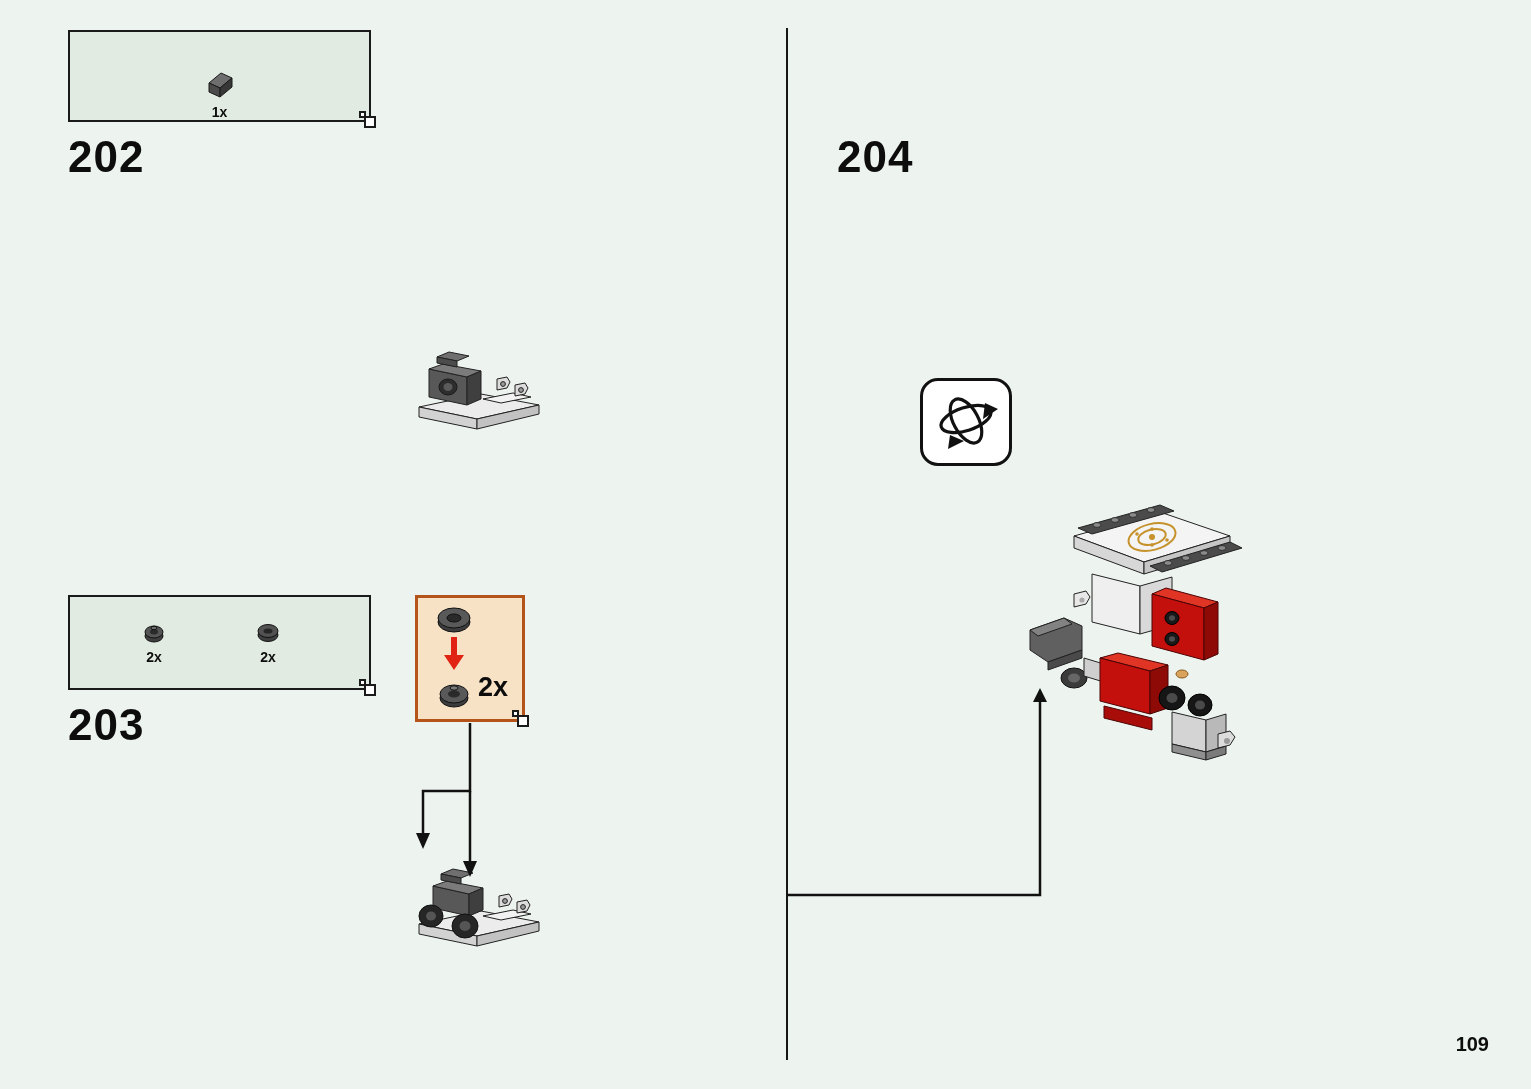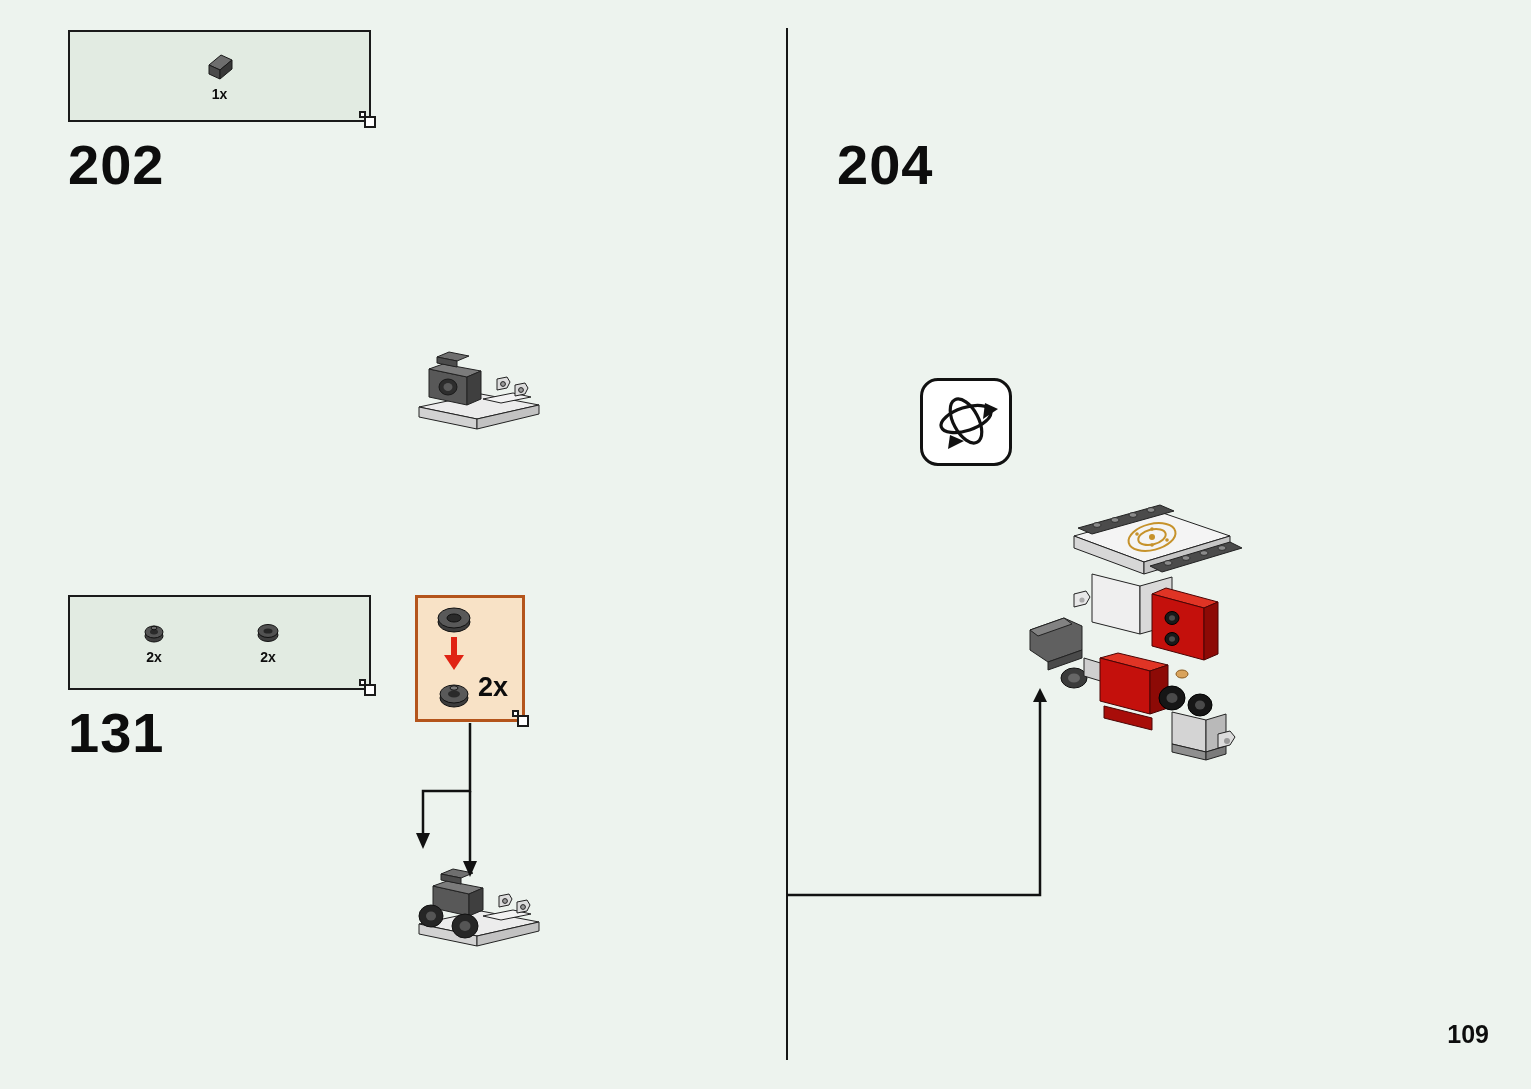--- a/index.html
+++ b/index.html
@@ -12,33 +12,33 @@
     --arrow-red:#e02313;
     --lego-red:#c4100c;
     --gold:#c6922b;
   }
   body{ font-family:"Liberation Sans", sans-serif; background:#fff; }
   .page{ position:relative; width:1531px; height:1089px; background:var(--background); overflow:hidden; color:#0d0d0d; }
 
   .divider{ position:absolute; left:786px; top:28px; width:2px; height:1032px; background:#161616; }
 
   .parts-box{ position:absolute; background:var(--parts-box-fill); border:2px solid var(--outline); }
-  .box-202{ left:68px; top:30px; width:303px; height:92px; display:flex; align-items:center; justify-content:center; }
+  .box-202{ left:68px; top:30px; width:303px; height:92px; display:flex; align-items:flex-end; justify-content:center; }
   .box-203{ left:68px; top:595px; width:303px; height:95px; }
 
   .part{ display:flex; flex-direction:column; align-items:center; gap:2px; }
   .part-count{ font-size:14px; font-weight:700; }
   .box-203 .p1{ position:absolute; left:66px; top:20px; }
   .box-203 .p2{ position:absolute; left:180px; top:20px; }
 
   .corner-marker{ position:absolute; right:-7px; bottom:-8px; width:17px; height:17px; }
   .cm-big{ position:absolute; right:0; bottom:0; width:12px; height:12px; background:#fff; border:2px solid var(--outline); }
   .cm-small{ position:absolute; left:0; top:0; width:7px; height:7px; background:#fff; border:2px solid var(--outline); }
 
-  .step-number{ position:absolute; font-size:56px; font-weight:800; letter-spacing:1px; }
+  .step-number{ position:absolute; font-size:44px; font-weight:800; letter-spacing:1px; }
   .n202{ left:68px; top:132px; }
   .n203{ left:68px; top:700px; }
   .n204{ left:837px; top:132px; }
 
   .assembly{ position:absolute; z-index:1; }
   .asm-202{ left:413px; top:333px; }
   .asm-203{ left:413px; top:848px; }
   .asm-204{ left:1022px; top:498px; }
 
   .callout{ position:absolute; left:415px; top:595px; width:110px; height:127px;
@@ -46,21 +46,21 @@
   .callout-graphic{ position:absolute; left:6px; top:5px; }
   .callout-count{ position:absolute; left:60px; top:74px; font-size:27px; font-weight:700; }
 
   .connector-left{ position:absolute; left:410px; top:723px; z-index:3; }
   .connector-right{ position:absolute; left:787px; top:686px; }
 
   .rotate-badge{ position:absolute; left:920px; top:378px; width:92px; height:88px;
                  background:#fff; border:3px solid #111; border-radius:18px;
                  display:flex; align-items:center; justify-content:center; }
 
-  .page-number{ position:absolute; right:42px; bottom:40px; font-size:25px; font-weight:700; }
+  .page-number{ position:absolute; right:42px; bottom:33px; font-size:20px; font-weight:700; }
 </style>
 </head>
 <body>
 
 <div class="page">
 
   <div class="divider"></div>
 
   <div class="parts-box box-202">
     <div class="part">
@@ -114,21 +114,21 @@
         <ellipse cx="18" cy="14" rx="10" ry="6.5" fill="#525252" stroke="#111"></ellipse>
         <ellipse cx="18" cy="14" rx="4.5" ry="2.6" fill="#262626"></ellipse>
       </svg>
       <span class="part-count">2x</span>
     </div>
     <span class="corner-marker">
       <span class="cm-small"></span>
       <span class="cm-big"></span>
     </span>
   </div>
-  <div class="step-number n203">131</div>
+  <div class="step-number n203">203</div>
 
   <div class="callout">
     <svg class="callout-graphic" width="64" height="114" viewBox="0 0 64 114">
       <ellipse cx="30" cy="19" rx="16" ry="10" fill="#3c3c3c" stroke="#111"></ellipse>
       <ellipse cx="30" cy="15" rx="16" ry="10" fill="#595959" stroke="#111"></ellipse>
       <ellipse cx="30" cy="15" rx="7" ry="4" fill="#2a2a2a" stroke="#111"></ellipse>
       <rect x="27" y="34" width="6" height="20" fill="var(--arrow-red)"></rect>
       <polygon points="20,52 40,52 30,67" fill="var(--arrow-red)"></polygon>
       <ellipse cx="30" cy="95" rx="14" ry="9" fill="#3c3c3c" stroke="#111"></ellipse>
       <ellipse cx="30" cy="91" rx="14" ry="9" fill="#595959" stroke="#111"></ellipse>

